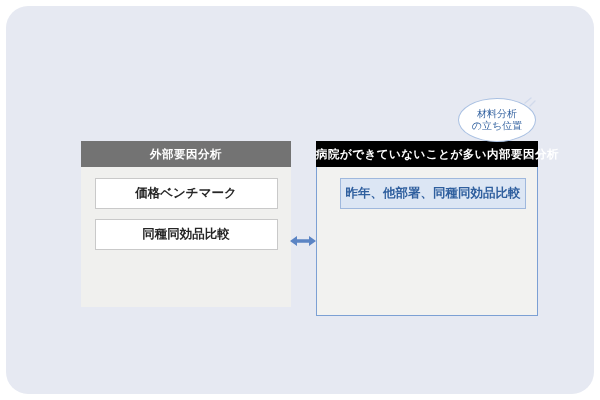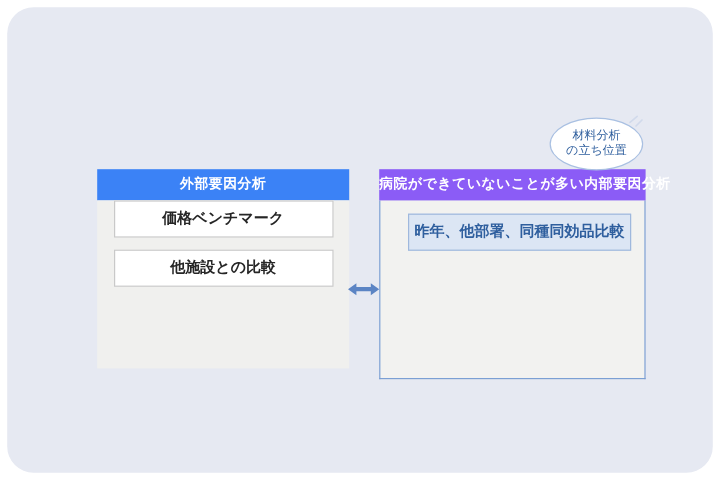--- a/index.html
+++ b/index.html
@@ -56,45 +56,46 @@
     font-weight: bold;
   }
 
   
   #left-panel {
     left: 75px;
     top: 135px;
     width: 210px;
   }
   #left-panel .panel-header {
-    background: #3b82f6;
+    background: #737373;
     font-size: 11.5px;
   }
   #left-panel .panel-body {
     background: #f0f0ee;
     height: 140px;
+    padding-top: 11px;
   }
   #left-panel .item {
     width: 183px;
     height: 31px;
     margin-bottom: 10px;
     background: #ffffff;
     border: 1px solid #c9c9c9;
     color: #262626;
     font-size: 12.5px;
   }
 
   
   #right-panel {
     left: 310px;
     top: 135px;
     width: 222px;
   }
   #right-panel .panel-header {
-    background: #8b5cf6;
+    background: #000000;
     font-size: 11.5px;
     position: relative;
     z-index: 1;
   }
   #right-panel .panel-body {
     background: #f2f2f0;
     height: 149px;
     padding-top: 11px;
     border: 1px solid #7ca0d4;
     border-top: none;
@@ -154,21 +155,21 @@
 </style>
 </head>
 <body>
 
 <div class="canvas">
 
   <div class="panel" id="left-panel">
     <div class="panel-header">外部要因分析</div>
     <div class="panel-body">
       <div class="item">価格ベンチマーク</div>
-      <div class="item">他施設との比較</div>
+      <div class="item">同種同効品比較</div>
     </div>
   </div>
 
   <div id="connector">
     <svg width="26" height="18" viewBox="0 0 26 18">
       <path d="M0 9 L7 4 L7 7.2 L19 7.2 L19 4 L26 9 L19 14 L19 10.8 L7 10.8 L7 14 Z" fill="#5b84c4"></path>
     </svg>
   </div>
 
   <div class="panel" id="right-panel">

